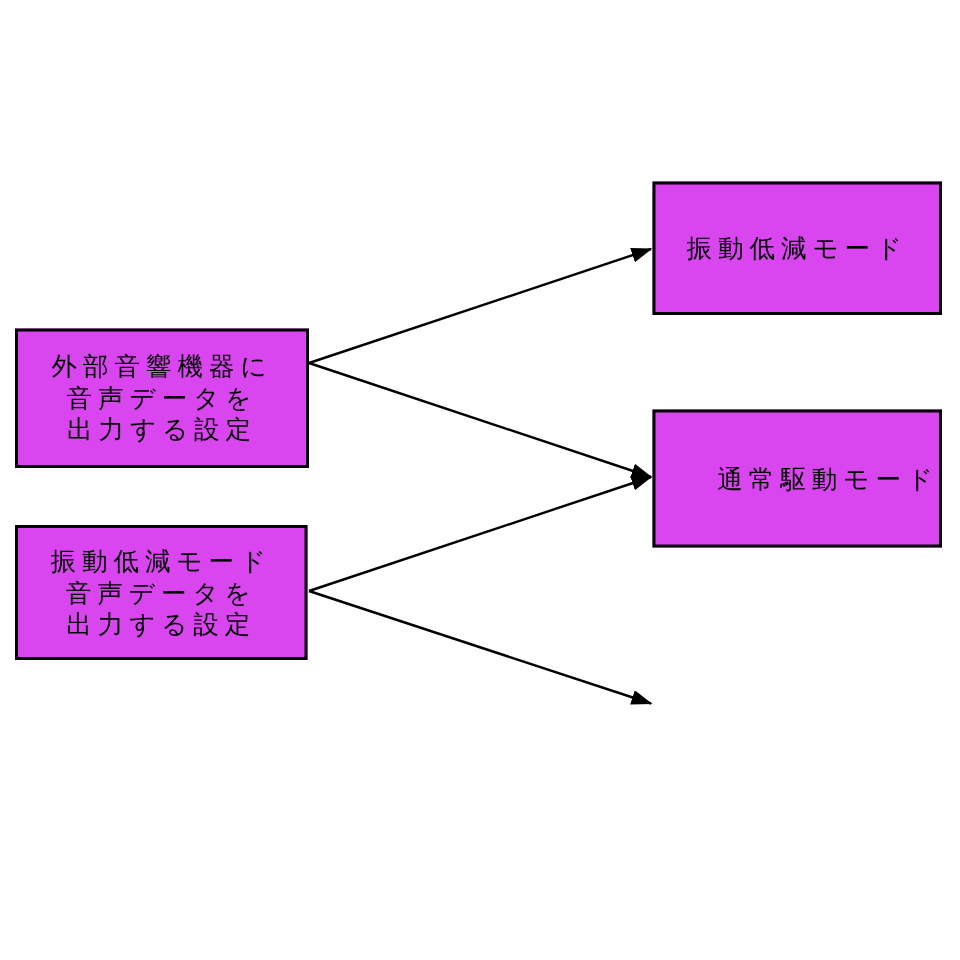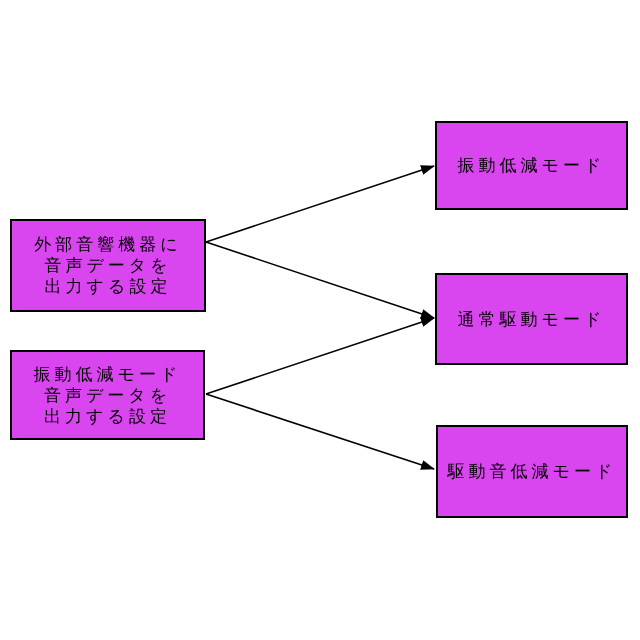--- a/index.html
+++ b/index.html
@@ -37,21 +37,21 @@
     line-height: 21px;
     letter-spacing: 4px;
     white-space: nowrap;
   }
   .node-box .line { display: block; }
   
   .box-external  { left: 10px;  top: 196px; width: 196px; height: 93px; margin-top: 23px; }
   .box-internal  { left: 10px;  top: 350px; width: 195px; height: 90px; }
   
   .box-vibration { left: 435px; top: 121px; width: 193px; height: 89px; }
-  .box-normal    { left: 435px; top: 273px; width: 193px; height: 92px; }
+  .box-normal    { left: 435px; top: 273px; width: 193px; height: 92px; align-items: flex-end; }
   .box-noise     { left: 436px; top: 425px; width: 192px; height: 93px; }
 </style>
 </head>
 <body>
 
 <div class="canvas">
 
   <svg class="edges-svg" viewBox="0 0 640 640" xmlns="http://www.w3.org/2000/svg">
     <defs>
       <marker id="arrowhead" markerUnits="userSpaceOnUse" markerWidth="14" markerHeight="10" refX="13" refY="5" orient="auto">
@@ -77,17 +77,14 @@
   </div>
 
   <div class="node-box box-vibration">
     <span class="line">振動低減モード</span>
   </div>
 
   <div class="node-box box-normal">
     <span class="line">通常駆動モード</span>
   </div>
 
-  <div class="node-box box-noise">
-    <span class="line">駆動音低減モード</span>
-  </div>
 
 </div>
 
 </body></html>

